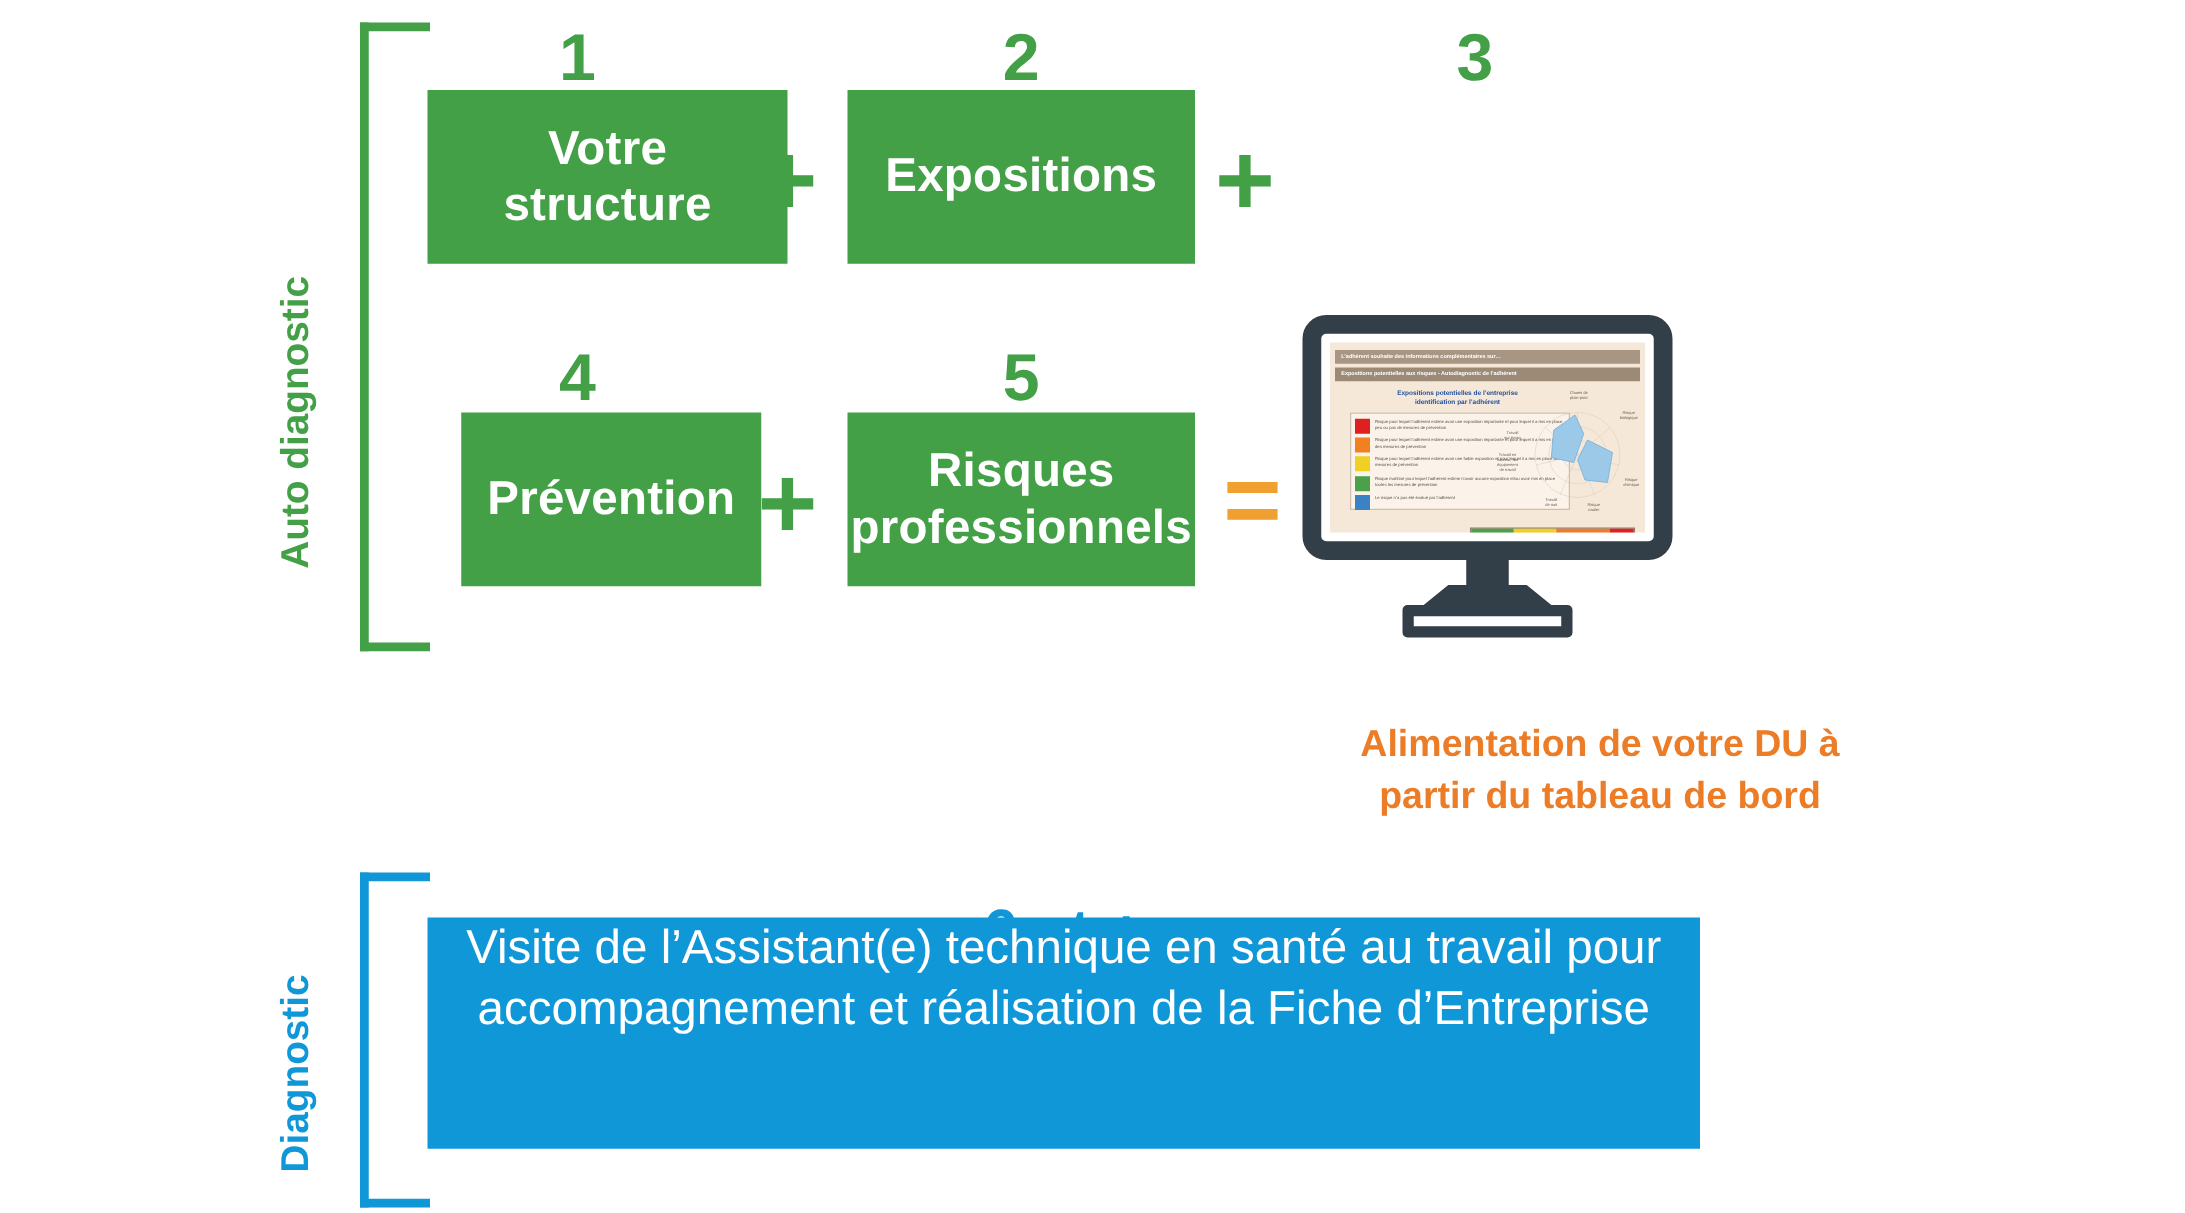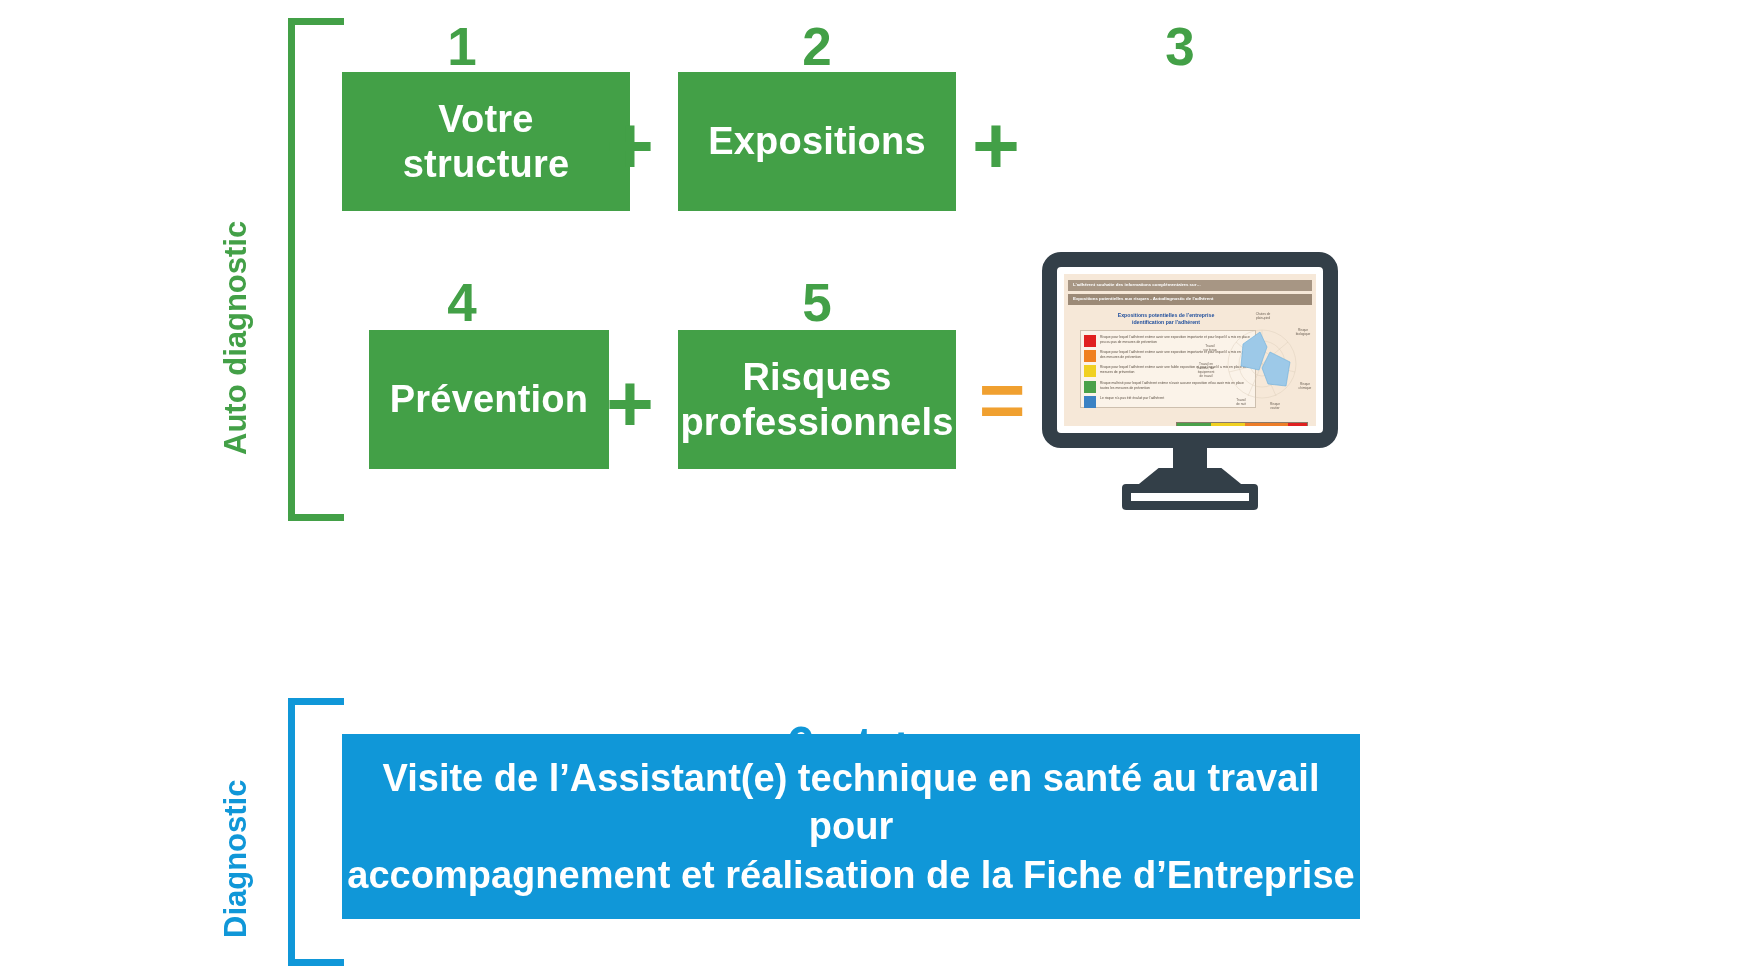--- a/index.html
+++ b/index.html
@@ -22,24 +22,23 @@
     text-align: center;
     font-weight: bold;
     line-height: 1.18;
     letter-spacing: .2px;
   }
   .blue-box {
     position: absolute;
     background: #1097d8;
     color: #ffffff;
     display: flex;
-    align-items: center;
     justify-content: center;
     text-align: center;
-    font-weight: bold;
+    font-weight: normal;
     line-height: 1.28;
   }
   .step-num {
     position: absolute;
     color: #43a047;
     font-weight: bold;
     font-size: 53px;
     text-align: center;
     line-height: 1;
   }
@@ -286,20 +285,22 @@
         </div>
 
       </div>
     </div>
 
     <div class="mon-neck"></div>
     <div class="mon-foot-top"></div>
     <div class="mon-base"></div>
   </div>
 
+  <div class="orange-caption" style="left:1020px; top:575px; width:520px; white-space:pre-line;">Alimentation de votre DU à
+partir du tableau de bord</div>
 
   <div class="bracket blue" style="left:288px; top:698px; width:56px; height:268px;">
     <div class="v"></div>
       <div class="t" style="width:56px;"></div>
       <div class="b" style="width:56px;"></div>
   </div>
   <div class="side-label blue" style="left:218px; top:938px;">Diagnostic</div>
 
   <div class="step-num" style="left:342px; top:677px; width:1018px; color:#1097d8; font-size:50px;margin-top:43px;">6 et +</div>
   <div class="blue-box" style="left:342px; top:734px; width:1018px; height:185px; font-size:38px;">

